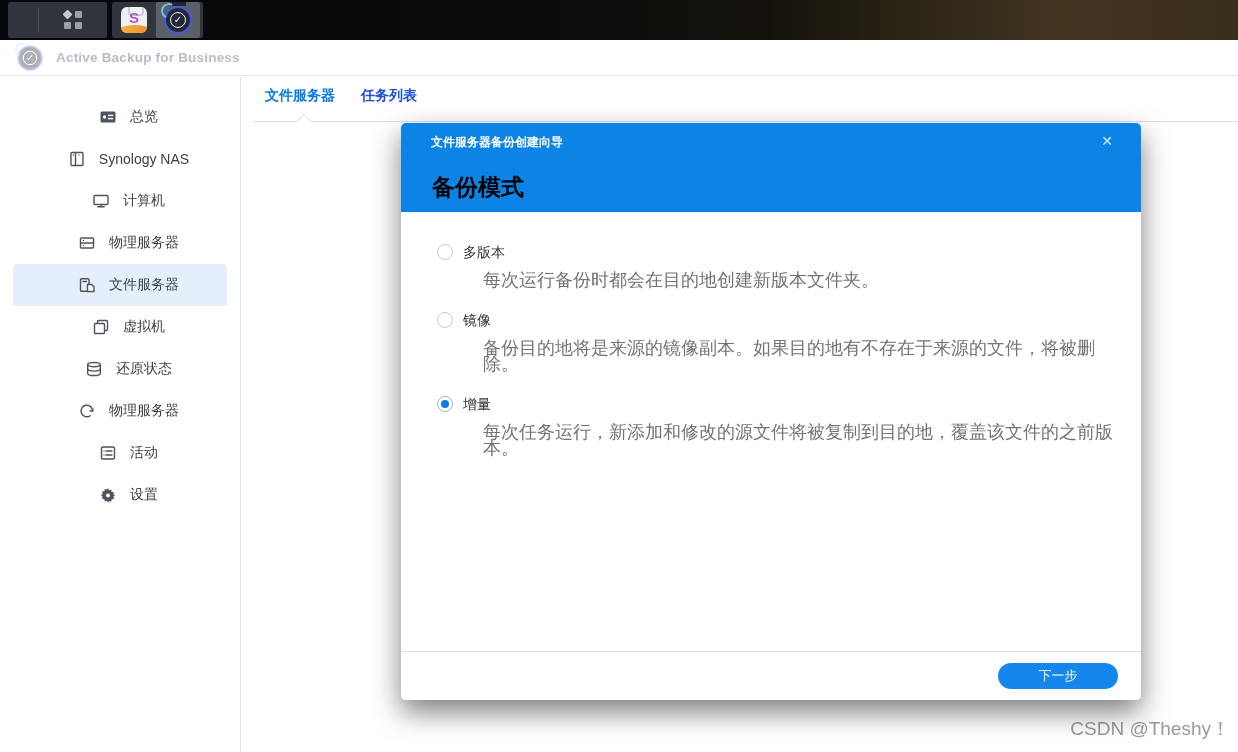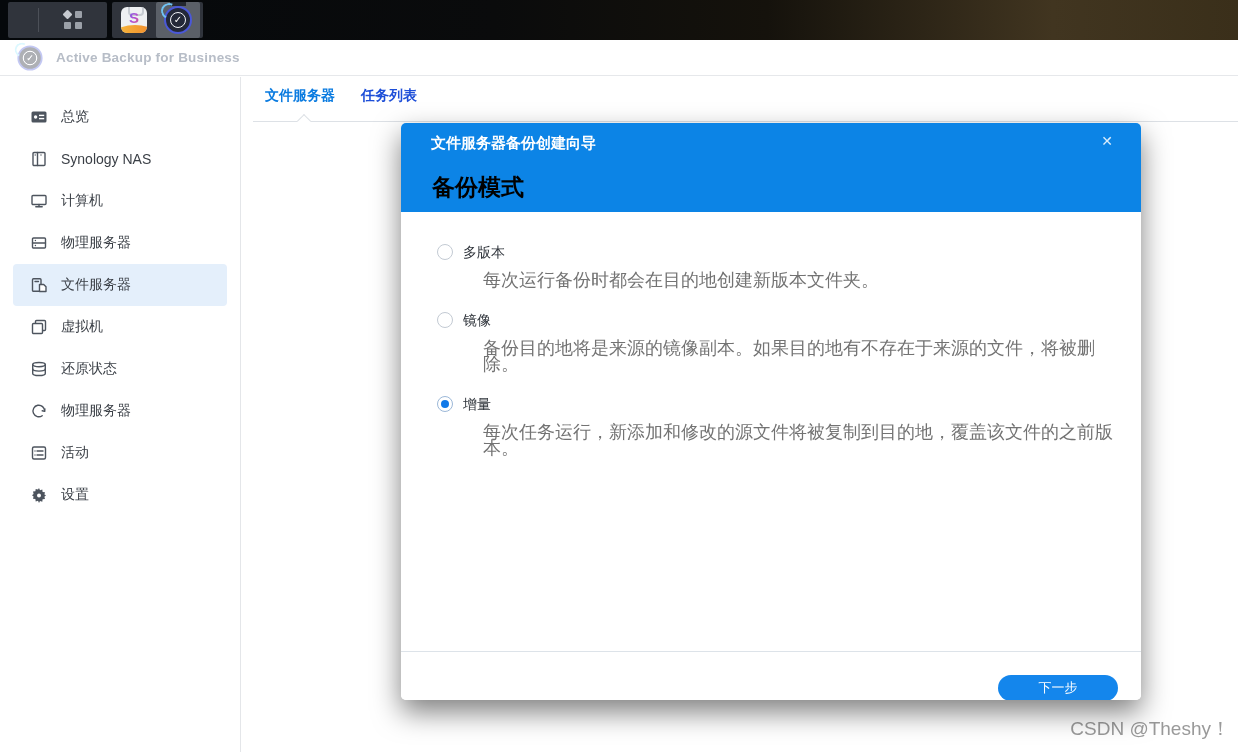--- a/index.html
+++ b/index.html
@@ -45,58 +45,58 @@
   
   .app-header { position:absolute; left:0; top:40px; width:1238px; height:36px; background:#fff;
     border-bottom:1px solid #e6e8eb; display:flex; align-items:center; }
   .app-header .hdr-icon { margin-left:16px; opacity:.38; filter:saturate(.7) brightness(1.25); transform:scale(.9); }
   .app-title { margin-left:12px; font-size:13.5px; font-weight:bold; color:#b7bdc7; letter-spacing:.2px; }
 
   
   .sidebar { position:absolute; left:0; top:77px; width:241px; height:675px; background:#fff;
     border-right:1px solid #e4e6e9; padding-top:19px; }
   .side-item { position:relative; height:42px; margin:0 13px; border-radius:4px;
-    display:flex; align-items:center; cursor:pointer; }
+    display:flex; align-items:center; cursor:pointer;justify-content:center; }
   .side-item.active { background:#e4effb; }
   .side-item .sicon { margin-left:17px; width:18px; height:18px; display:flex; align-items:center; justify-content:center; }
   .side-item .slabel { margin-left:13px; font-size:14px; color:#3a3f46; }
   .sicon svg { width:18px; height:18px; stroke:#4d545e; fill:none; stroke-width:1.4; stroke-linecap:round; stroke-linejoin:round; }
 
   
   .main { position:absolute; left:242px; top:77px; width:996px; height:675px; background:#fff; }
   .tabbar { position:relative; height:45px; padding-left:23px; display:flex; align-items:center; gap:26px; }
   .tab { font-size:14px; font-weight:bold; color:#1d4ed8; cursor:pointer; padding-bottom:8px; }
   .tab.active { color:#0a7be0; }
   .tabline { position:absolute; left:11px; right:0; top:44px; height:1px; background:#dde1e6; }
   .tabline .caret { position:absolute; left:46px; top:-5px; width:10px; height:10px; background:#fff;
     border-left:1px solid #dde1e6; border-top:1px solid #dde1e6; transform:rotate(45deg); }
 
   
   .dialog { position:absolute; left:401px; top:123px; width:740px; height:577px; background:#fff;
     border-radius:5px; box-shadow:0 12px 28px rgba(0,0,0,.5); z-index:10; overflow:hidden; }
   .dlg-header { position:relative; height:89px; background:#0c84e6; }
-  .dlg-title { position:absolute; left:30px; top:11px; font-size:15px; font-weight:bold; color:#fff; }
+  .dlg-title { position:absolute; left:30px; top:11px; font-size:12px; font-weight:bold; color:#fff; }
   .dlg-close { position:absolute; right:24px; top:8px; font-size:14px; font-weight:bold; color:rgba(255,255,255,.85);
     cursor:pointer; padding:2px 4px; }
   .dlg-heading { position:absolute; left:31px; top:49px; font-size:23px; font-weight:bold; color:#000000; }
 
   .dlg-content { padding:32px 20px 0 36px; }
   .opt-row { position:relative; padding-left:26px; margin-bottom:24px; }
   .radio { position:absolute; left:0; top:0; width:16px; height:16px; border-radius:50%;
     border:1px solid #c3cad3; background:#fff; cursor:pointer; }
   .radio.checked { border-color:#9cb8d8; }
   .radio.checked::after { content:""; position:absolute; left:3px; top:3px; width:8px; height:8px;
     border-radius:50%; background:#1079e8; }
   .opt-label { display:block; font-size:14px; color:#2f343b; line-height:16px; cursor:pointer; }
   .opt-desc { margin-left:20px; margin-top:12px; font-size:18px; color:#737373; line-height:16px; }
 
   .dlg-footer { position:absolute; left:0; bottom:0; width:100%; height:49px; border-top:1px solid #dde3e9;
     background:#fff; }
   .next-btn { position:absolute; right:23px; top:11px; width:120px; height:26px; border:none; border-radius:13px;
-    background:#1486ec; color:#fff; font-size:13px; font-family:inherit; cursor:pointer;margin-top:12px; }
+    background:#1486ec; color:#fff; font-size:13px; font-family:inherit; cursor:pointer; }
 
   .watermark { position:absolute; right:8px; bottom:10px; font-size:19px; color:#9a9a9a; }
 </style>
 </head>
 <body>
 
 <div class="screen">
 
   <div class="desktop-strip">
     <div class="tb-group tb-group1">

